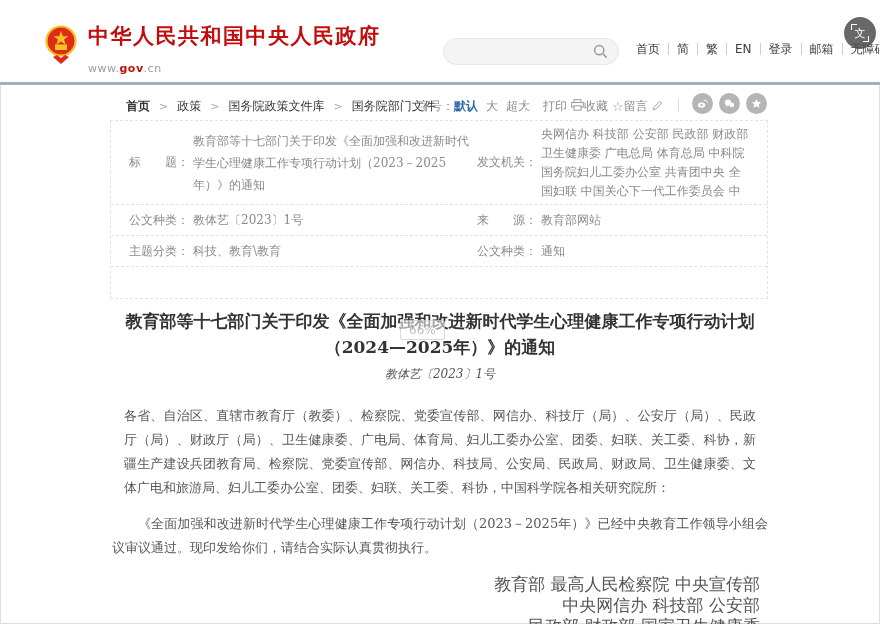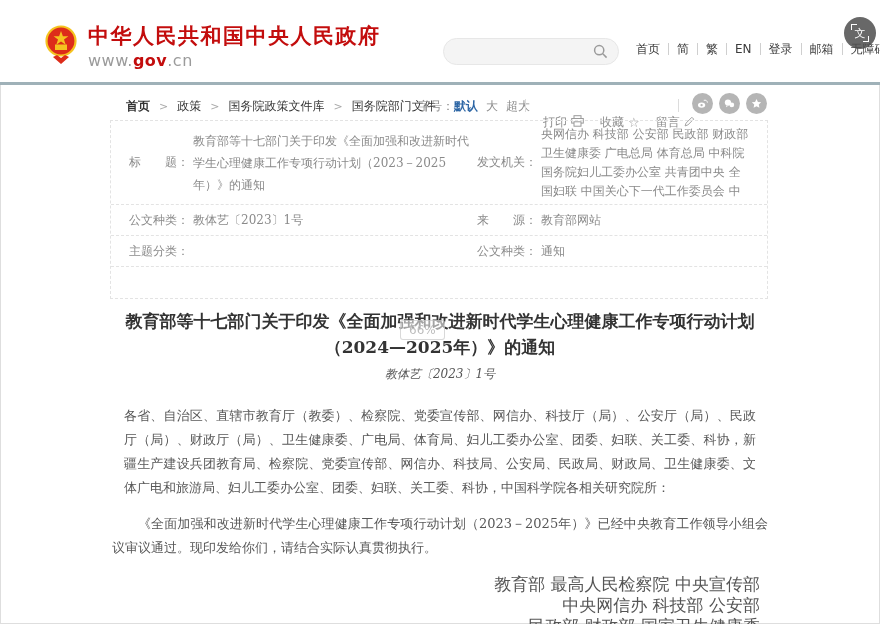--- a/index.html
+++ b/index.html
@@ -6,21 +6,21 @@
   .page{position:relative;width:880px;height:624px;background:#fff;overflow:hidden;
         font-family:"DejaVu Sans","Liberation Sans",sans-serif;
         box-shadow:inset 0 0 0 1px #dedede;}
   
   .site-header{position:absolute;top:0;left:0;right:0;height:82px;background:#fff;}
   .logo{position:absolute;left:44px;top:24px;display:flex;align-items:flex-start;text-decoration:none;cursor:pointer;}
   .emblem{display:inline-block;width:34px;height:42px;}
   .title-block{margin-left:10px;}
   .site-title{display:block;font-family:"DejaVu Serif","Liberation Serif",serif;
               font-weight:bold;font-size:21px;letter-spacing:1.5px;color:#c30d0d;line-height:24px;}
-  .site-url{display:block;margin-top:3px;font-size:16px;color:#9b9b9b;letter-spacing:.5px;}
+  .site-url{display:block;margin-top:14px;font-size:11px;color:#9b9b9b;letter-spacing:.5px;}
   .site-url .gov{color:#c30d0d;font-weight:bold;}
   .search-box{position:absolute;left:443px;top:38px;width:176px;height:27px;background:#f4f4f4;
               border:1px solid #e7e7e7;border-radius:14px;box-sizing:border-box;}
   .search-input{position:absolute;left:12px;top:1px;width:130px;height:23px;border:none;outline:none;
                 background:transparent;font-size:12px;color:#333;}
   .search-icon{position:absolute;right:10px;top:5px;width:15px;height:15px;cursor:pointer;}
   .top-nav{position:absolute;left:628px;top:43px;display:flex;align-items:center;font-size:12px;color:#3c3c3c;}
   .navlink{padding:0 8px;border-right:1px solid #cfcfcf;line-height:12px;cursor:pointer;white-space:nowrap;}
   .navlink:last-child{border-right:none;}
   .translate-btn{position:absolute;right:4px;top:17px;width:32px;height:32px;border-radius:50%;
@@ -35,21 +35,21 @@
   
   .toolbar{position:absolute;top:96px;left:0;right:0;height:22px;font-size:12px;color:#555;}
   .breadcrumb{position:absolute;left:126px;top:2px;display:flex;align-items:center;}
   .crumb{color:#333;cursor:pointer;white-space:nowrap;}
   .crumb.first{font-weight:bold;}
   .crumb-sep{color:#aaa;margin:0 9px;font-size:11px;}
   .fontsize{position:absolute;left:418px;top:2px;display:flex;align-items:center;color:#8c8c8c;}
   .fs-opt{margin-right:8px;cursor:pointer;color:#8c8c8c;}
   .fs-opt.active{color:#2d66a5;font-weight:bold;}
   .tb-divider{position:absolute;top:3px;width:1px;height:13px;background:#dcdcdc;}
-  .actions{position:absolute;left:543px;top:2px;display:flex;align-items:center;gap:16px;color:#8c8c8c;margin-top:16px;}
+  .actions{position:absolute;left:543px;top:2px;display:flex;align-items:center;color:#8c8c8c;}
   .action{display:flex;align-items:center;gap:4px;cursor:pointer;white-space:nowrap;}
   .action .star{font-size:13px;color:#9a9a9a;line-height:12px;}
   .social{position:absolute;left:692px;top:-3px;display:flex;gap:6px;}
   .social-circle{width:21px;height:21px;border-radius:50%;background:#b5b5b5;display:flex;
                  align-items:center;justify-content:center;cursor:pointer;}
   
   .meta-table{position:absolute;left:110px;top:120px;width:658px;border:1px dashed #e3e3e3;
               font-family:"DejaVu Serif","Liberation Serif",serif;
               font-size:12px;color:#8a8a8a;box-sizing:border-box;}
   .meta-row{display:flex;border-bottom:1px dashed #e3e3e3;padding:6px 18px;height:31px;box-sizing:border-box;overflow:hidden;}
@@ -215,20 +215,21 @@
         <span class="mvalue">教体艺〔2023〕1号</span>
       </div>
       <div class="cell right">
         <span class="mlabel">来　　源：</span>
         <span class="mvalue">教育部网站</span>
       </div>
     </div>
     <div class="meta-row">
       <div class="cell left">
         <span class="mlabel">主题分类：</span>
+        <span class="mvalue">科技、教育\教育</span>
       </div>
       <div class="cell right">
         <span class="mlabel">公文种类：</span>
         <span class="mvalue">通知</span>
       </div>
     </div>
     <div class="meta-row">
       <div class="cell right"></div>
     </div>
   </div>

